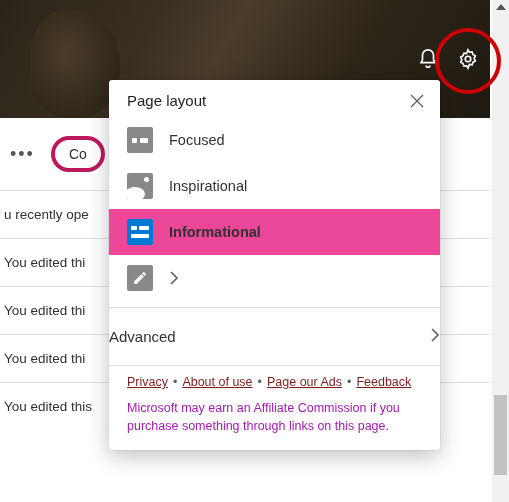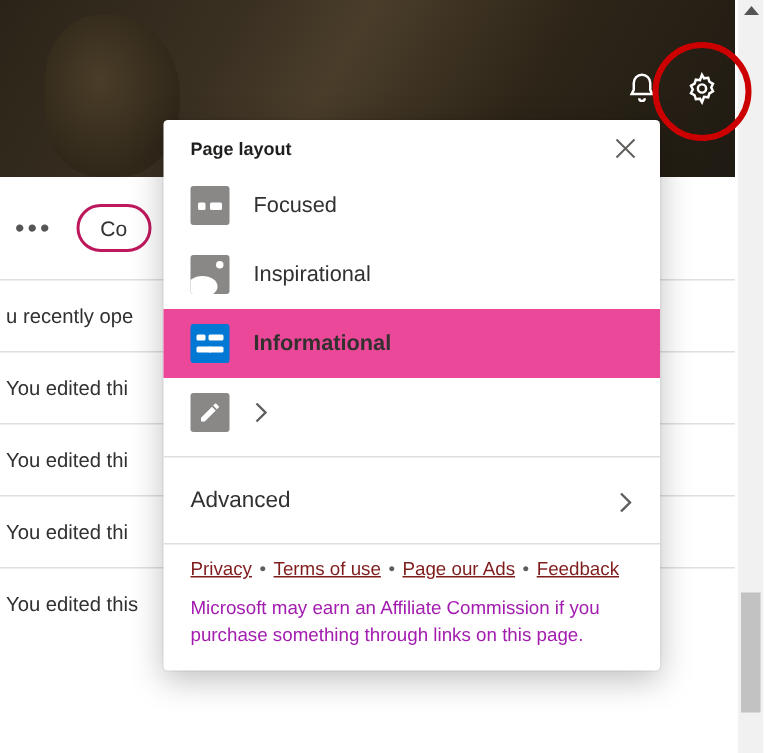--- a/index.html
+++ b/index.html
@@ -61,21 +61,21 @@
     position:absolute;
     left:0; top:118px;
     width:490px;
     z-index:0;
     font-size:14px;
     color:#323130;
   }
   .behind .row1 { padding:18px 0 18px 10px; display:flex; align-items:center; gap:16px; }
   .dots { font-size:18px; letter-spacing:2px; color:#555;}
   .pill {
-    border:2px solid #be185d;
+    border:4px solid #be185d;
     border-radius:18px;
     padding:6px 14px;
     font-size:14px;
   }
   .behind .line {
     border-top:1px solid #e1dfdd;
     padding:16px 0 16px 4px;
     font-size:13.5px;
     color:#323130;
   }
@@ -86,21 +86,21 @@
     background:#fff;
     border-radius:3px;
     box-shadow: 0 6px 22px rgba(0,0,0,.25), 0 0 0 1px rgba(0,0,0,.04);
     z-index:5;
     padding-bottom:14px;
   }
   .panel-hd {
     display:flex; align-items:center; justify-content:space-between;
     padding:12px 16px 8px 18px;
   }
-  .panel-hd h2 { font-size:12px; font-weight:700; color:#201f1e; }
+  .panel-hd h2 { font-size:15px; font-weight:400; color:#201f1e; }
   .close { width:14px; height:14px; color:#605e5c; cursor:pointer; }
   .opt {
     display:flex; align-items:center;
     padding:10px 18px;
     gap:16px;
     cursor:pointer;
   }
   .opt .ico {
     width:26px; height:26px;
     display:flex; align-items:center; justify-content:center;
@@ -117,22 +117,22 @@
   .ico-insp { background:#8a8886; border-radius:3px; position:relative; overflow:hidden;}
   .ico-insp::before { content:""; position:absolute; right:4px; top:4px; width:5px; height:5px; background:#fff; border-radius:50%;}
   .ico-insp::after { content:""; position:absolute; left:-2px; bottom:-2px; width:20px; height:14px; background:#fff; border-radius:50%;}
   .ico-info { background:#0078d4; border-radius:3px; position:relative;}
   .ico-info::before { content:""; position:absolute; left:4px; top:7px; width:6px; height:4px; background:#fff; border-radius:1px;}
   .ico-info::after { content:""; position:absolute; left:12px; top:7px; width:10px; height:4px; background:#fff; border-radius:1px; box-shadow: -8px 8px 0 #fff, 0 8px 0 #fff;}
   .ico-custom { background:#8a8886; border-radius:3px; position:relative;}
   .ico-custom svg { position:absolute; left:5px; top:5px; width:16px; height:16px; fill:#fff;}
   .divider { height:1px; background:#e1dfdd; margin:6px 0;}
   .adv {
-    display:flex; align-items:flex-end; justify-content:space-between;
-    padding:14px 18px;
+    display:flex; align-items:flex-start; justify-content:space-between;
+    padding:14px 0;
     font-size:15px; color:#323130;
     cursor:pointer;
   }
   .links {
     padding:0 18px;
     font-size:12.5px;
     color:#323130;
     line-height:1.7;
   }
   .links a { color:#7f1d1d; text-decoration:underline; }
@@ -218,17 +218,17 @@
   <div class="adv">
     <span>Advanced</span>
     <svg class="chev" width="10" height="14" viewBox="0 0 8 14" fill="none" stroke="#605e5c" stroke-width="1.6">
         <path d="M1 1l6 6-6 6"></path>
       </svg>
   </div>
 
   <div class="divider"></div>
 
   <div class="links">
-    <a>Privacy</a><span class="sep">•</span><a>Terms of use</a><span class="sep">•</span><a>Page our Ads</a><span class="sep">•</span><a>Feedback</a>
+    <a>Privacy</a><span class="sep">•</span><a>About of use</a><span class="sep">•</span><a>Page our Ads</a><span class="sep">•</span><a>Feedback</a>
   </div>
 
   <div class="disclaimer">Microsoft may earn an Affiliate Commission if you purchase something through links on this page.</div>
 </div>
 
 </body></html>

